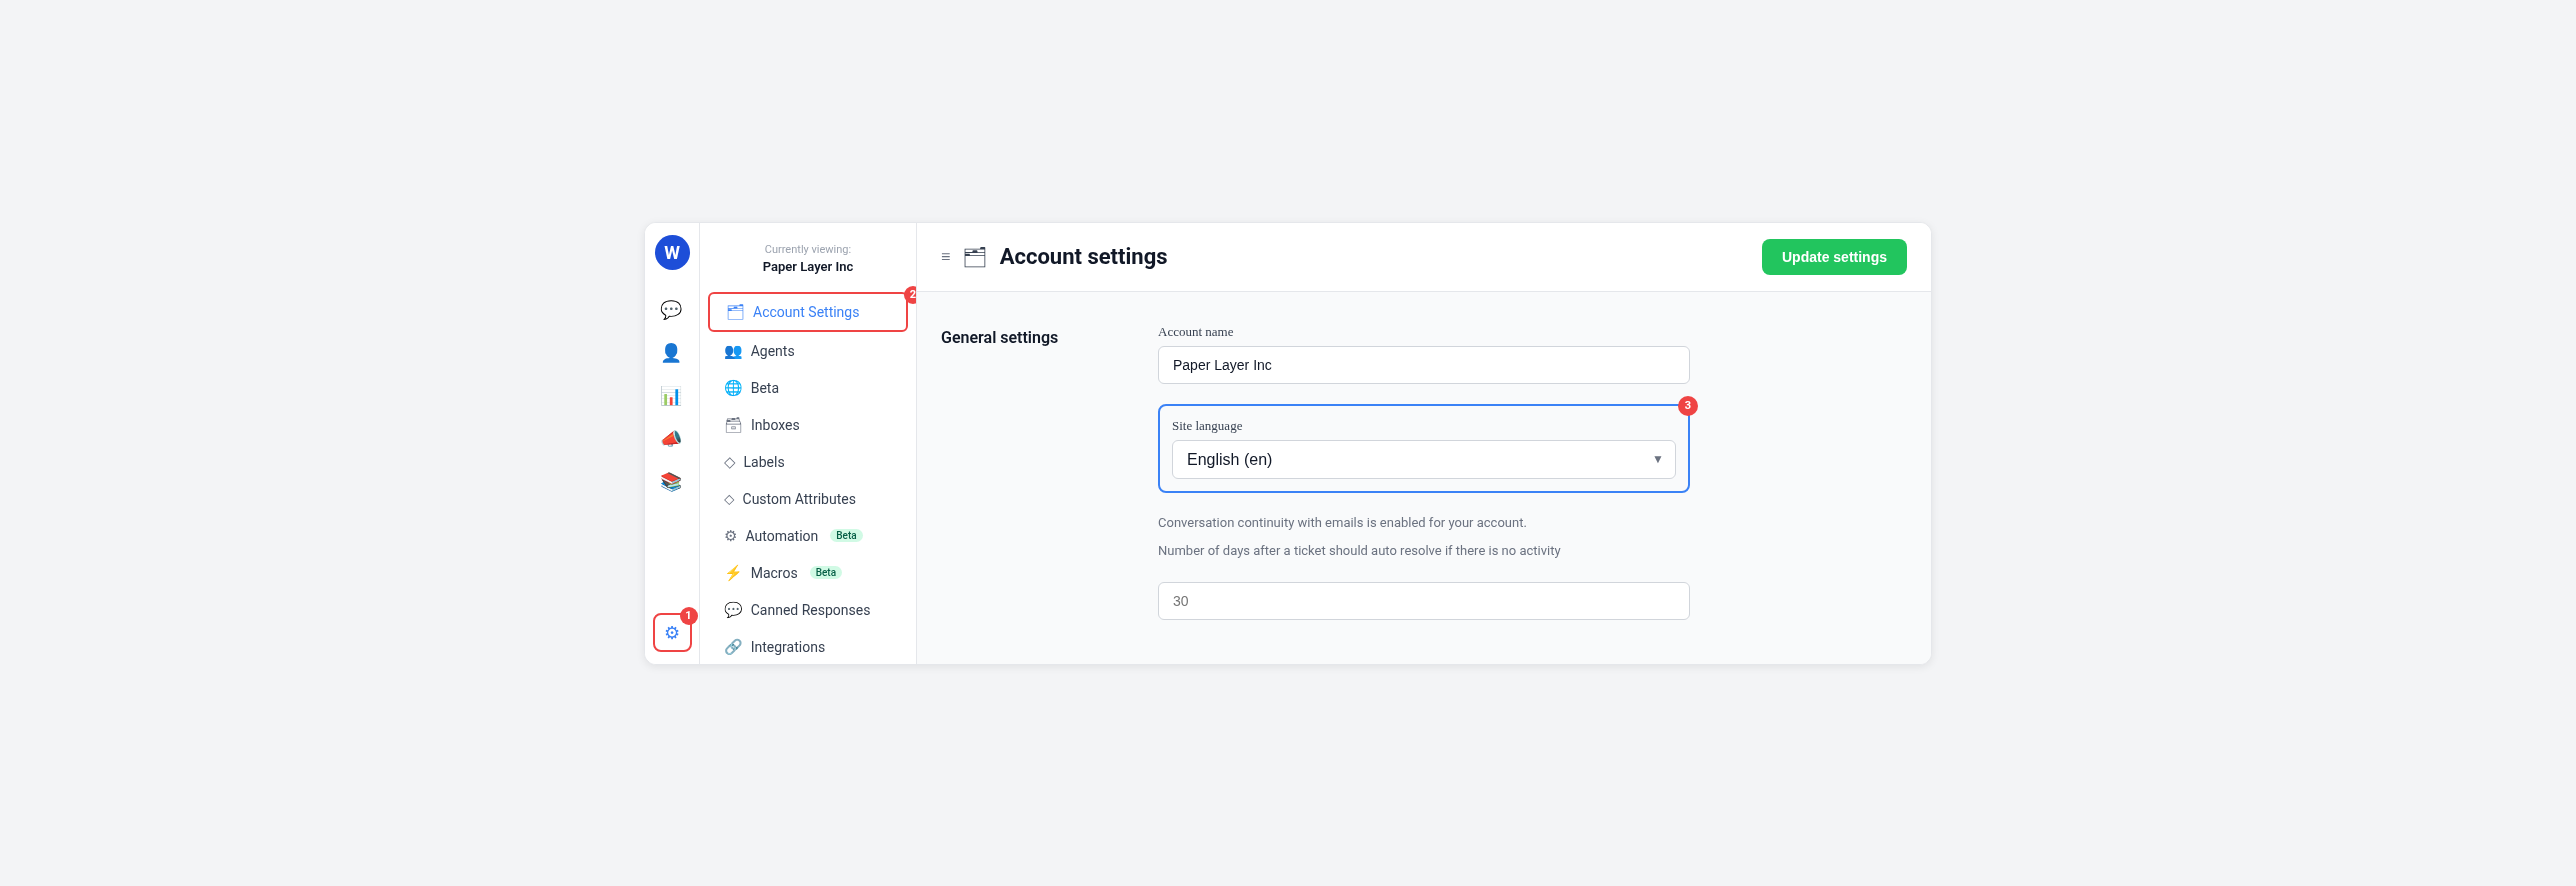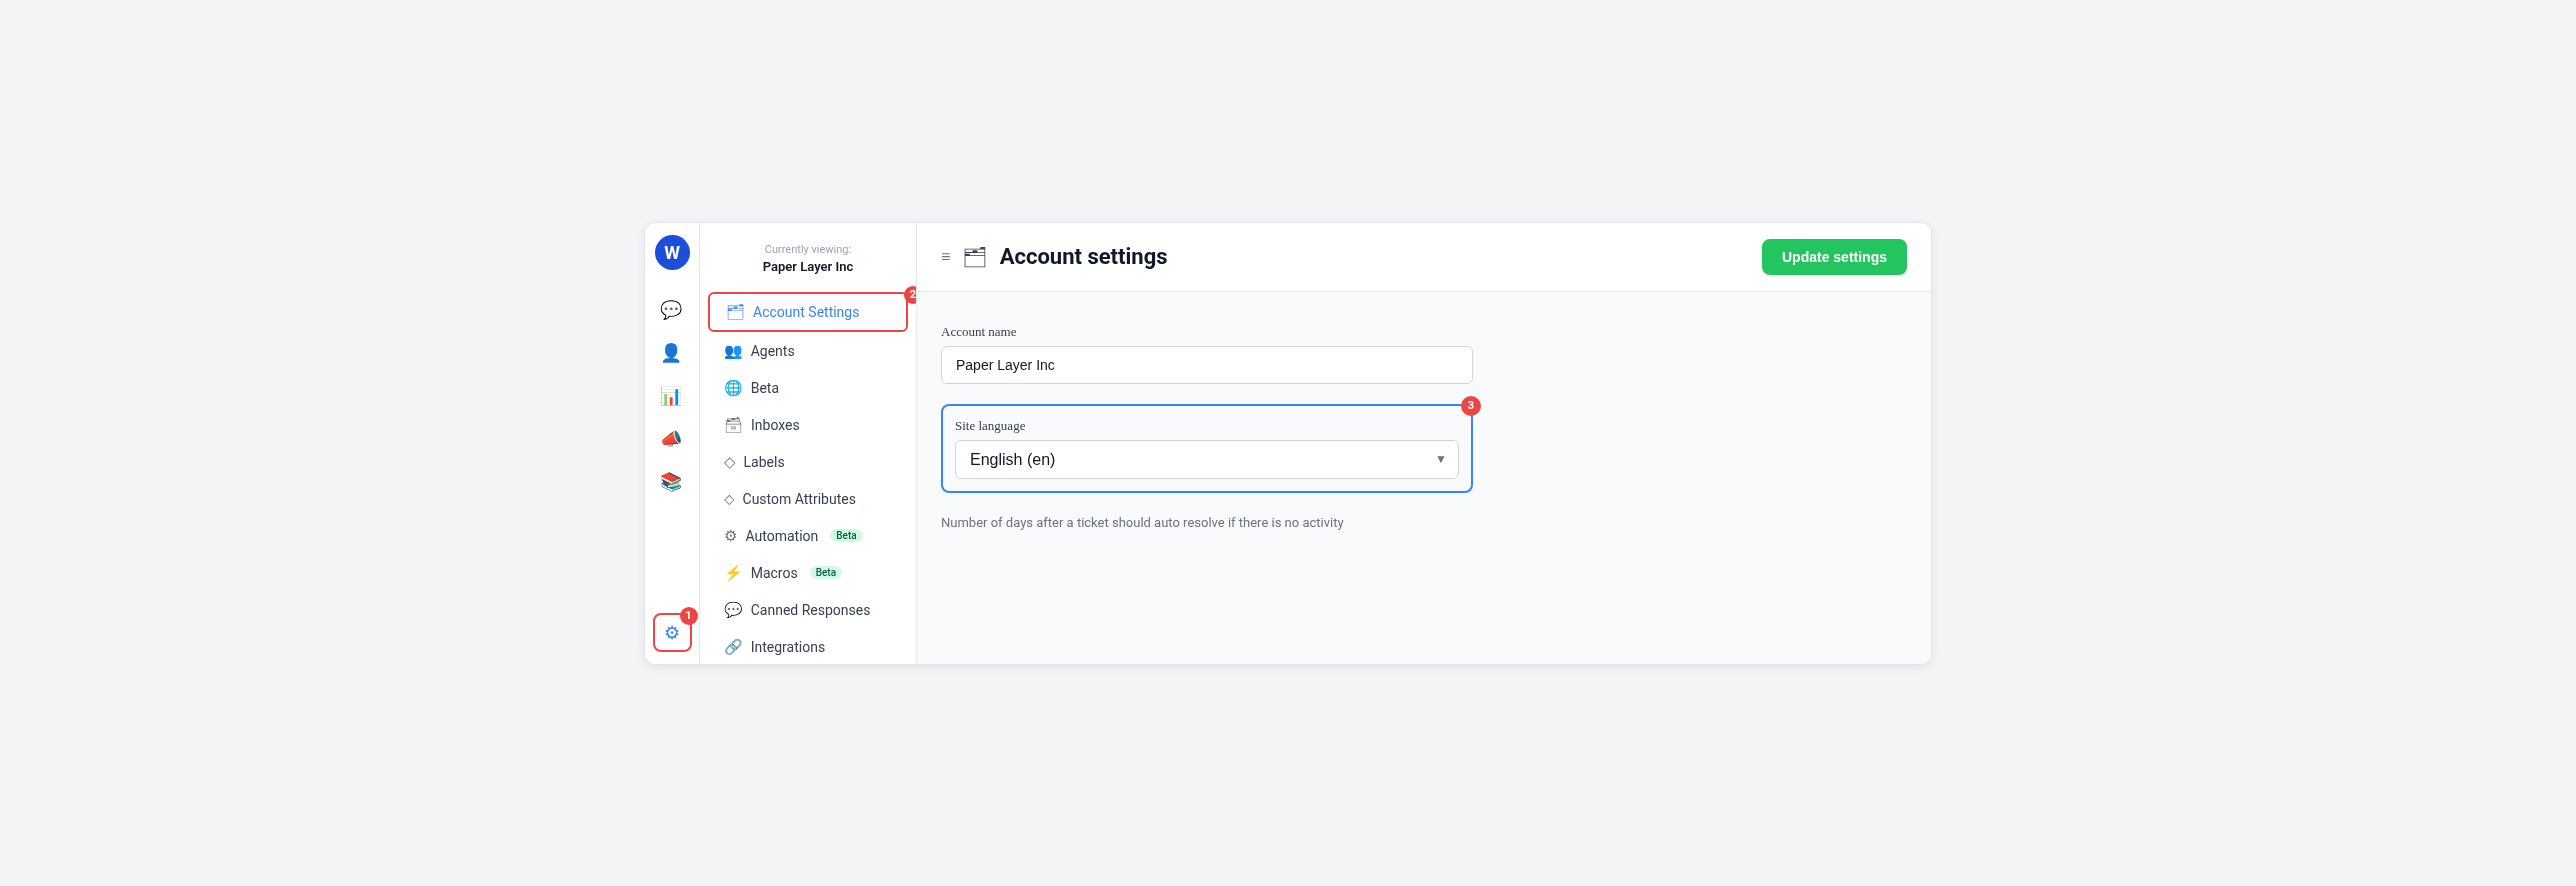--- a/index.html
+++ b/index.html
@@ -384,20 +384,21 @@
     <div class="top-header">
       <div class="header-left">
         <span class="header-menu-icon">≡</span>
         <span class="header-briefcase">🗂</span>
         <h1 class="header-title">Account settings</h1>
       </div>
       <button class="update-btn">Update settings</button>
     </div>
 
     <div class="content-body">
+      <div class="general-settings-label">General settings</div>
 
       <div class="settings-form">
 
         <div class="form-group">
           <label class="form-label">Account name</label>
           <input class="form-input" type="text" value="Paper Layer Inc" style="">
         </div>
 
         <div class="form-group site-language-group">
           <div class="step-badge-3">3</div>
@@ -407,20 +408,24 @@
               <option value="en" selected="">English (en)</option>
               <option value="fr">French (fr)</option>
               <option value="de">German (de)</option>
               <option value="es">Spanish (es)</option>
             </select>
             <span class="select-arrow">▼</span>
           </div>
         </div>
 
         <div class="form-group">
+          <p class="help-text">Conversation continuity with emails is enabled for your account.</p>
           <p class="help-text">Number of days after a ticket should auto resolve if there is no activity</p>
         </div>
 
+        <div class="form-group">
+          <input class="form-input form-input-placeholder" type="text" placeholder="30" style="">
+        </div>
       </div>
     </div>
   </div>
 </div>
 
 
 </body></html>

